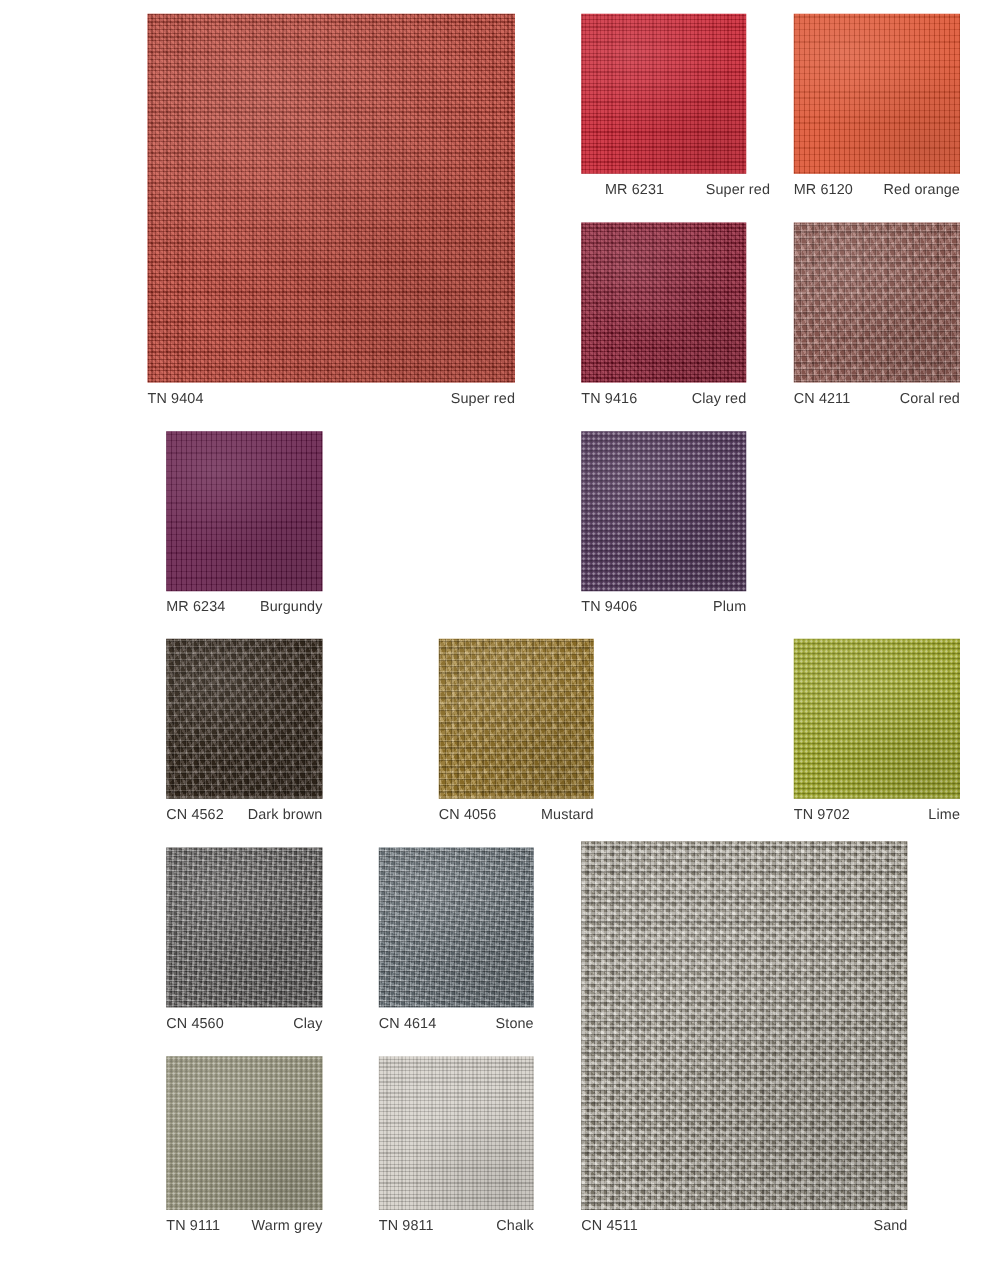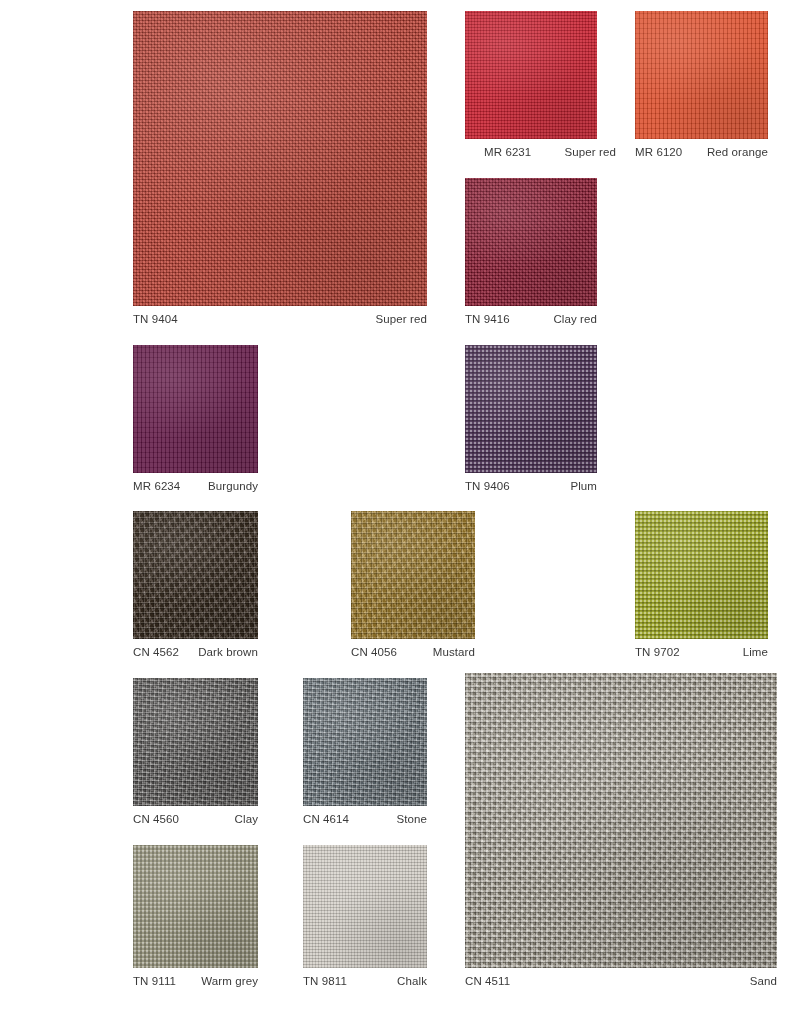--- a/index.html
+++ b/index.html
@@ -127,21 +127,21 @@
   .shade {
     background-image:
       radial-gradient(120% 90% at 30% 25%, rgba(255,255,255,0.10), rgba(0,0,0,0.00) 55%),
       radial-gradient(110% 100% at 80% 85%, rgba(0,0,0,0.10), rgba(0,0,0,0.00) 60%);
   }
 </style>
 </head>
 <body>
 
 <div id="sheet" style="background: rgb(255, 255, 255);">
-    <div class="swatch-cell" style="left: 133px; top: 11px; width: 294px;">
+    <div class="swatch-cell" style="left: 118px; top: 11px; width: 294px;">
       <div class="chip" style="height: 295px; background-color: rgb(192, 57, 43);">
         <div class="tex weave-basket"></div>
         <div class="tex shade"></div>
       </div>
       <div class="label-row" style="color: rgb(58, 58, 58);">
         <span class="label-code">TN 9404</span>
         <span class="label-name">Super red</span>
       </div>
     </div>
     <div class="swatch-cell" style="left: 465px; top: 11px; width: 132px;">
@@ -167,20 +167,30 @@
     <div class="swatch-cell" style="left: 465px; top: 178px; width: 132px;">
       <div class="chip" style="height: 128px; background-color: rgb(140, 15, 41);">
         <div class="tex weave-basket"></div>
         <div class="tex shade"></div>
       </div>
       <div class="label-row" style="color: rgb(58, 58, 58);">
         <span class="label-code">TN 9416</span>
         <span class="label-name">Clay red</span>
       </div>
     </div>
+    <div class="swatch-cell" style="left: 635px; top: 178px; width: 133px;">
+      <div class="chip" style="height: 128px; background-color: rgb(169, 108, 99);">
+        <div class="tex weave-melange"></div>
+        <div class="tex shade"></div>
+      </div>
+      <div class="label-row" style="color: rgb(58, 58, 58);">
+        <span class="label-code">CN 4211</span>
+        <span class="label-name">Coral red</span>
+      </div>
+    </div>
     <div class="swatch-cell" style="left: 133px; top: 345px; width: 125px;">
       <div class="chip" style="height: 128px; background-color: rgb(94, 18, 65);">
         <div class="tex weave-rib"></div>
         <div class="tex shade"></div>
       </div>
       <div class="label-row" style="color: rgb(58, 58, 58);">
         <span class="label-code">MR 6234</span>
         <span class="label-name">Burgundy</span>
       </div>
     </div>
@@ -237,21 +247,21 @@
     <div class="swatch-cell" style="left: 303px; top: 678px; width: 124px;">
       <div class="chip" style="height: 128px; background-color: rgb(126, 138, 146);">
         <div class="tex weave-tweed"></div>
         <div class="tex shade"></div>
       </div>
       <div class="label-row" style="color: rgb(58, 58, 58);">
         <span class="label-code">CN 4614</span>
         <span class="label-name">Stone</span>
       </div>
     </div>
-    <div class="swatch-cell" style="left: 465px; top: 673px; width: 312px;">
+    <div class="swatch-cell" style="left: 465px; top: 673px; width: 261px;">
       <div class="chip" style="height: 295px; background-color: rgb(169, 162, 145);">
         <div class="tex weave-sand"></div>
         <div class="tex shade"></div>
       </div>
       <div class="label-row" style="color: rgb(58, 58, 58);">
         <span class="label-code">CN 4511</span>
         <span class="label-name">Sand</span>
       </div>
     </div>
     <div class="swatch-cell" style="left: 133px; top: 845px; width: 125px;">

